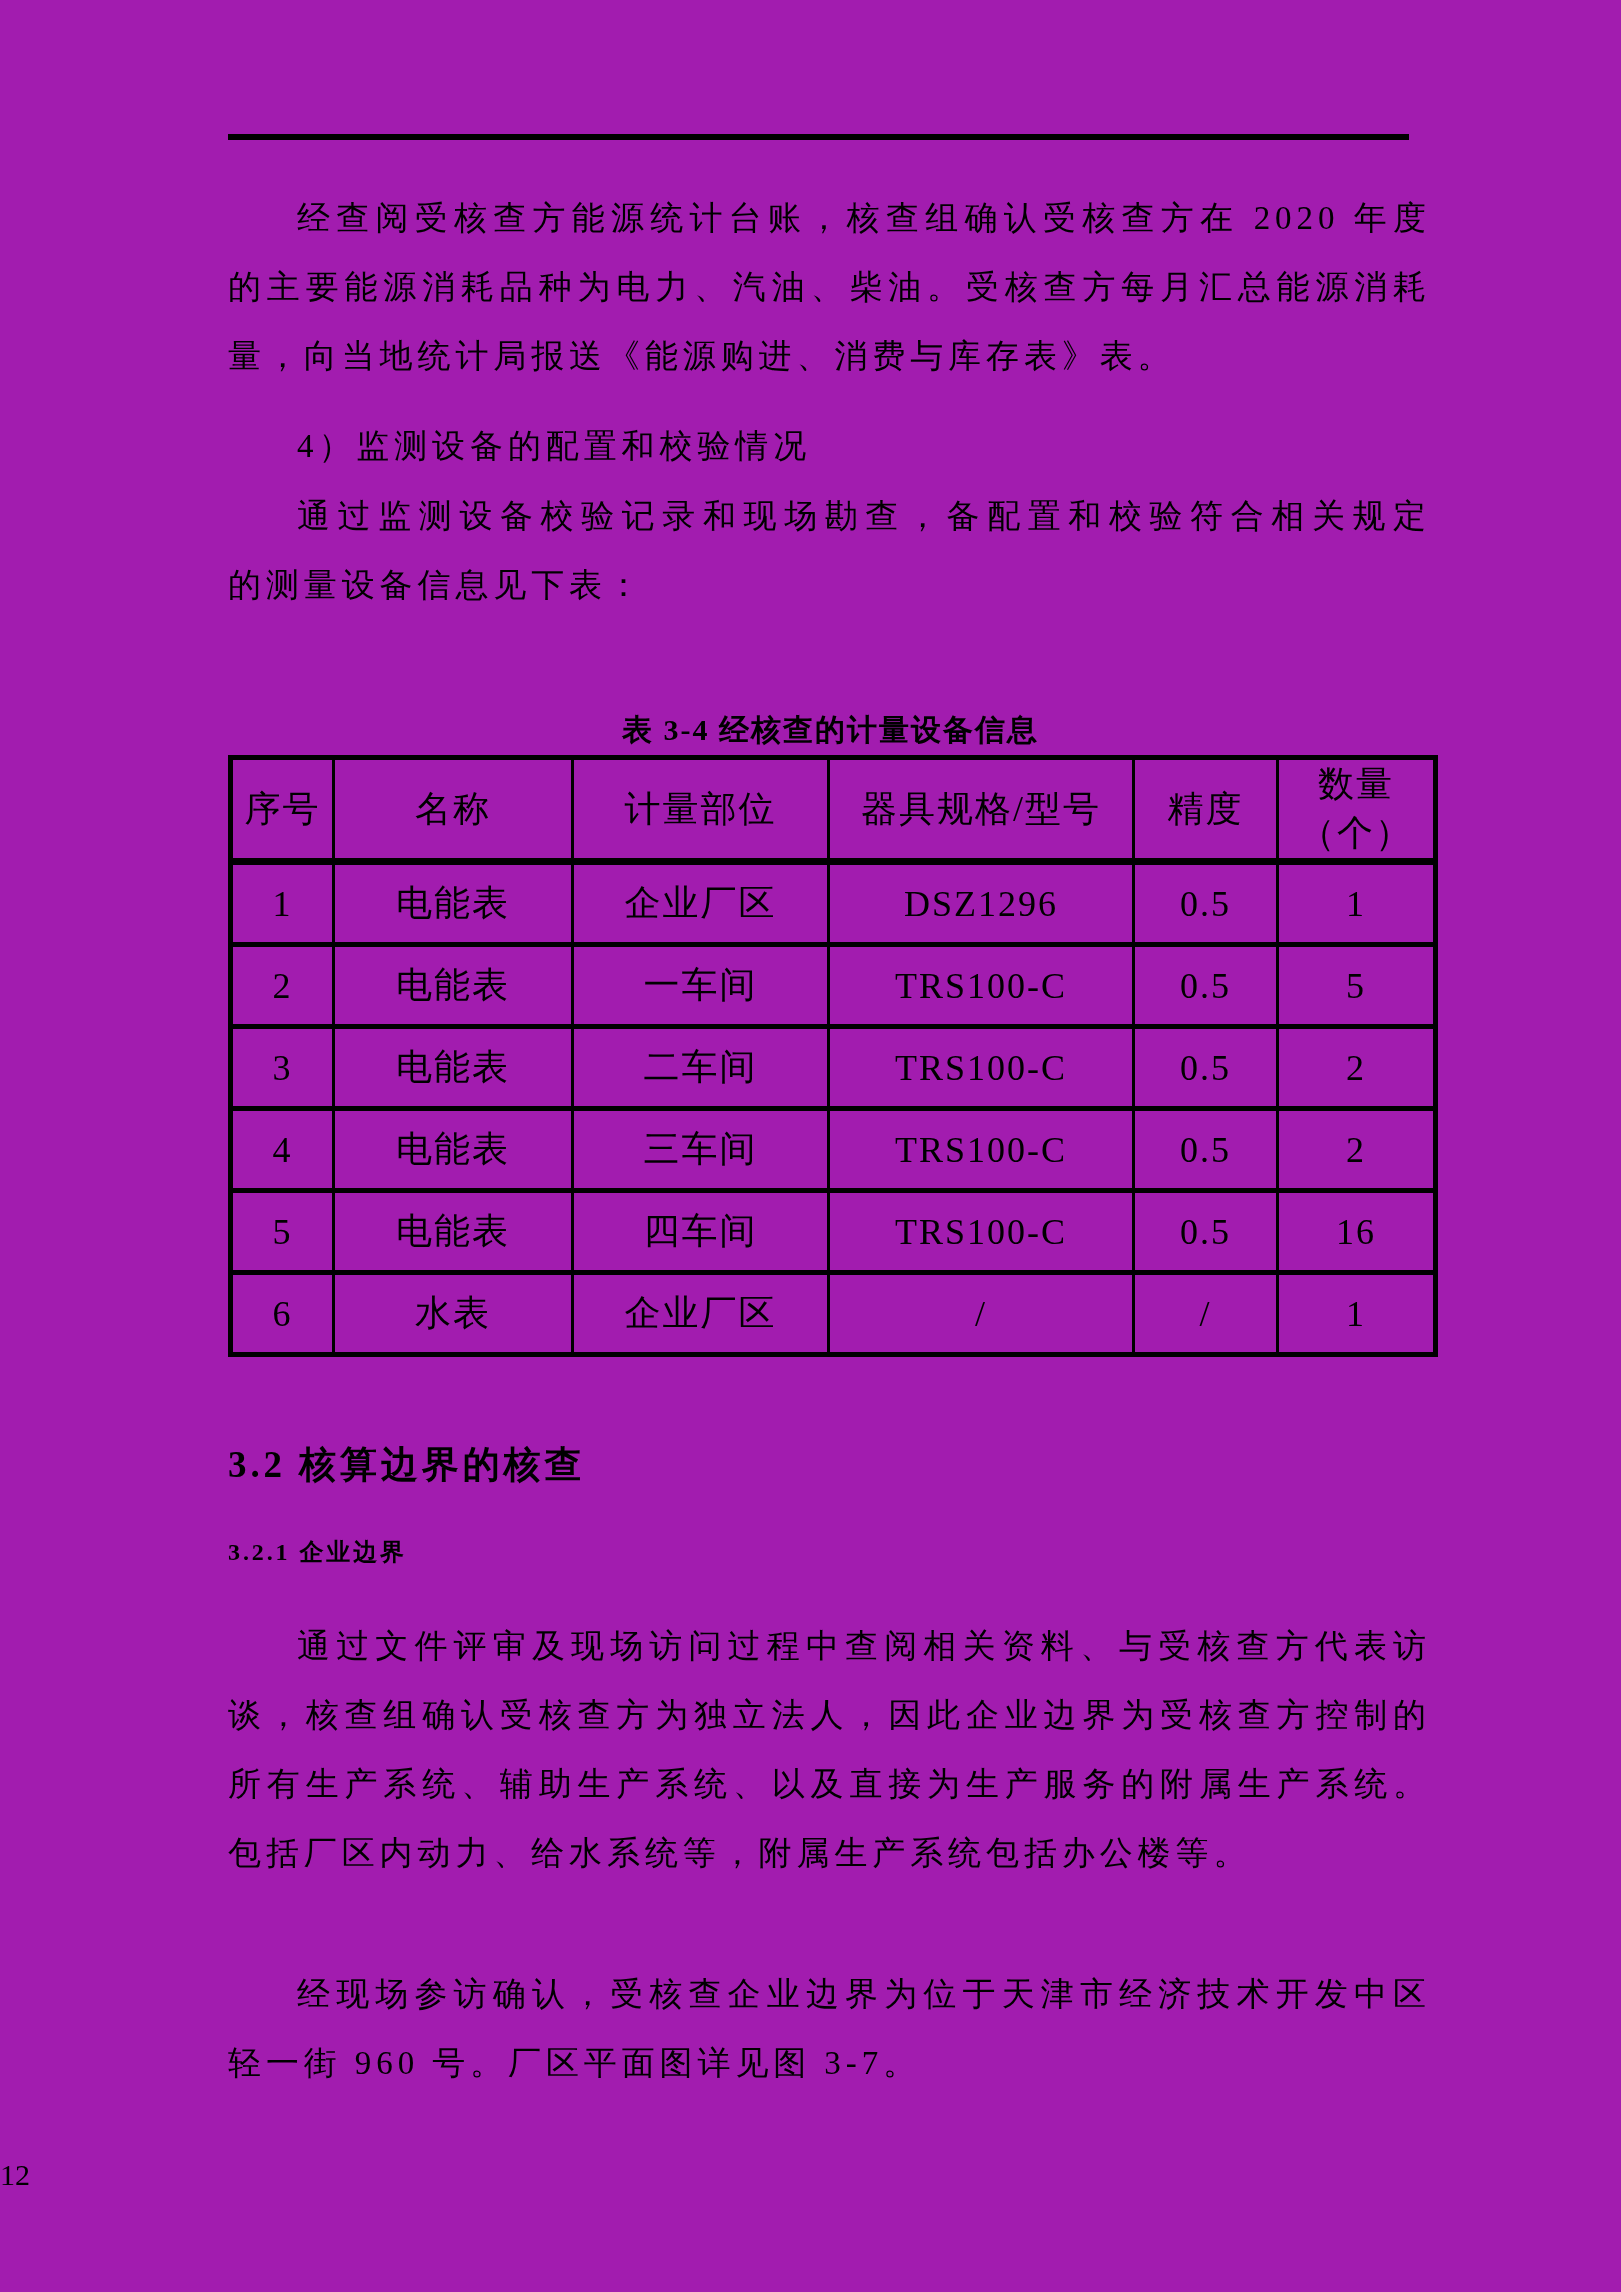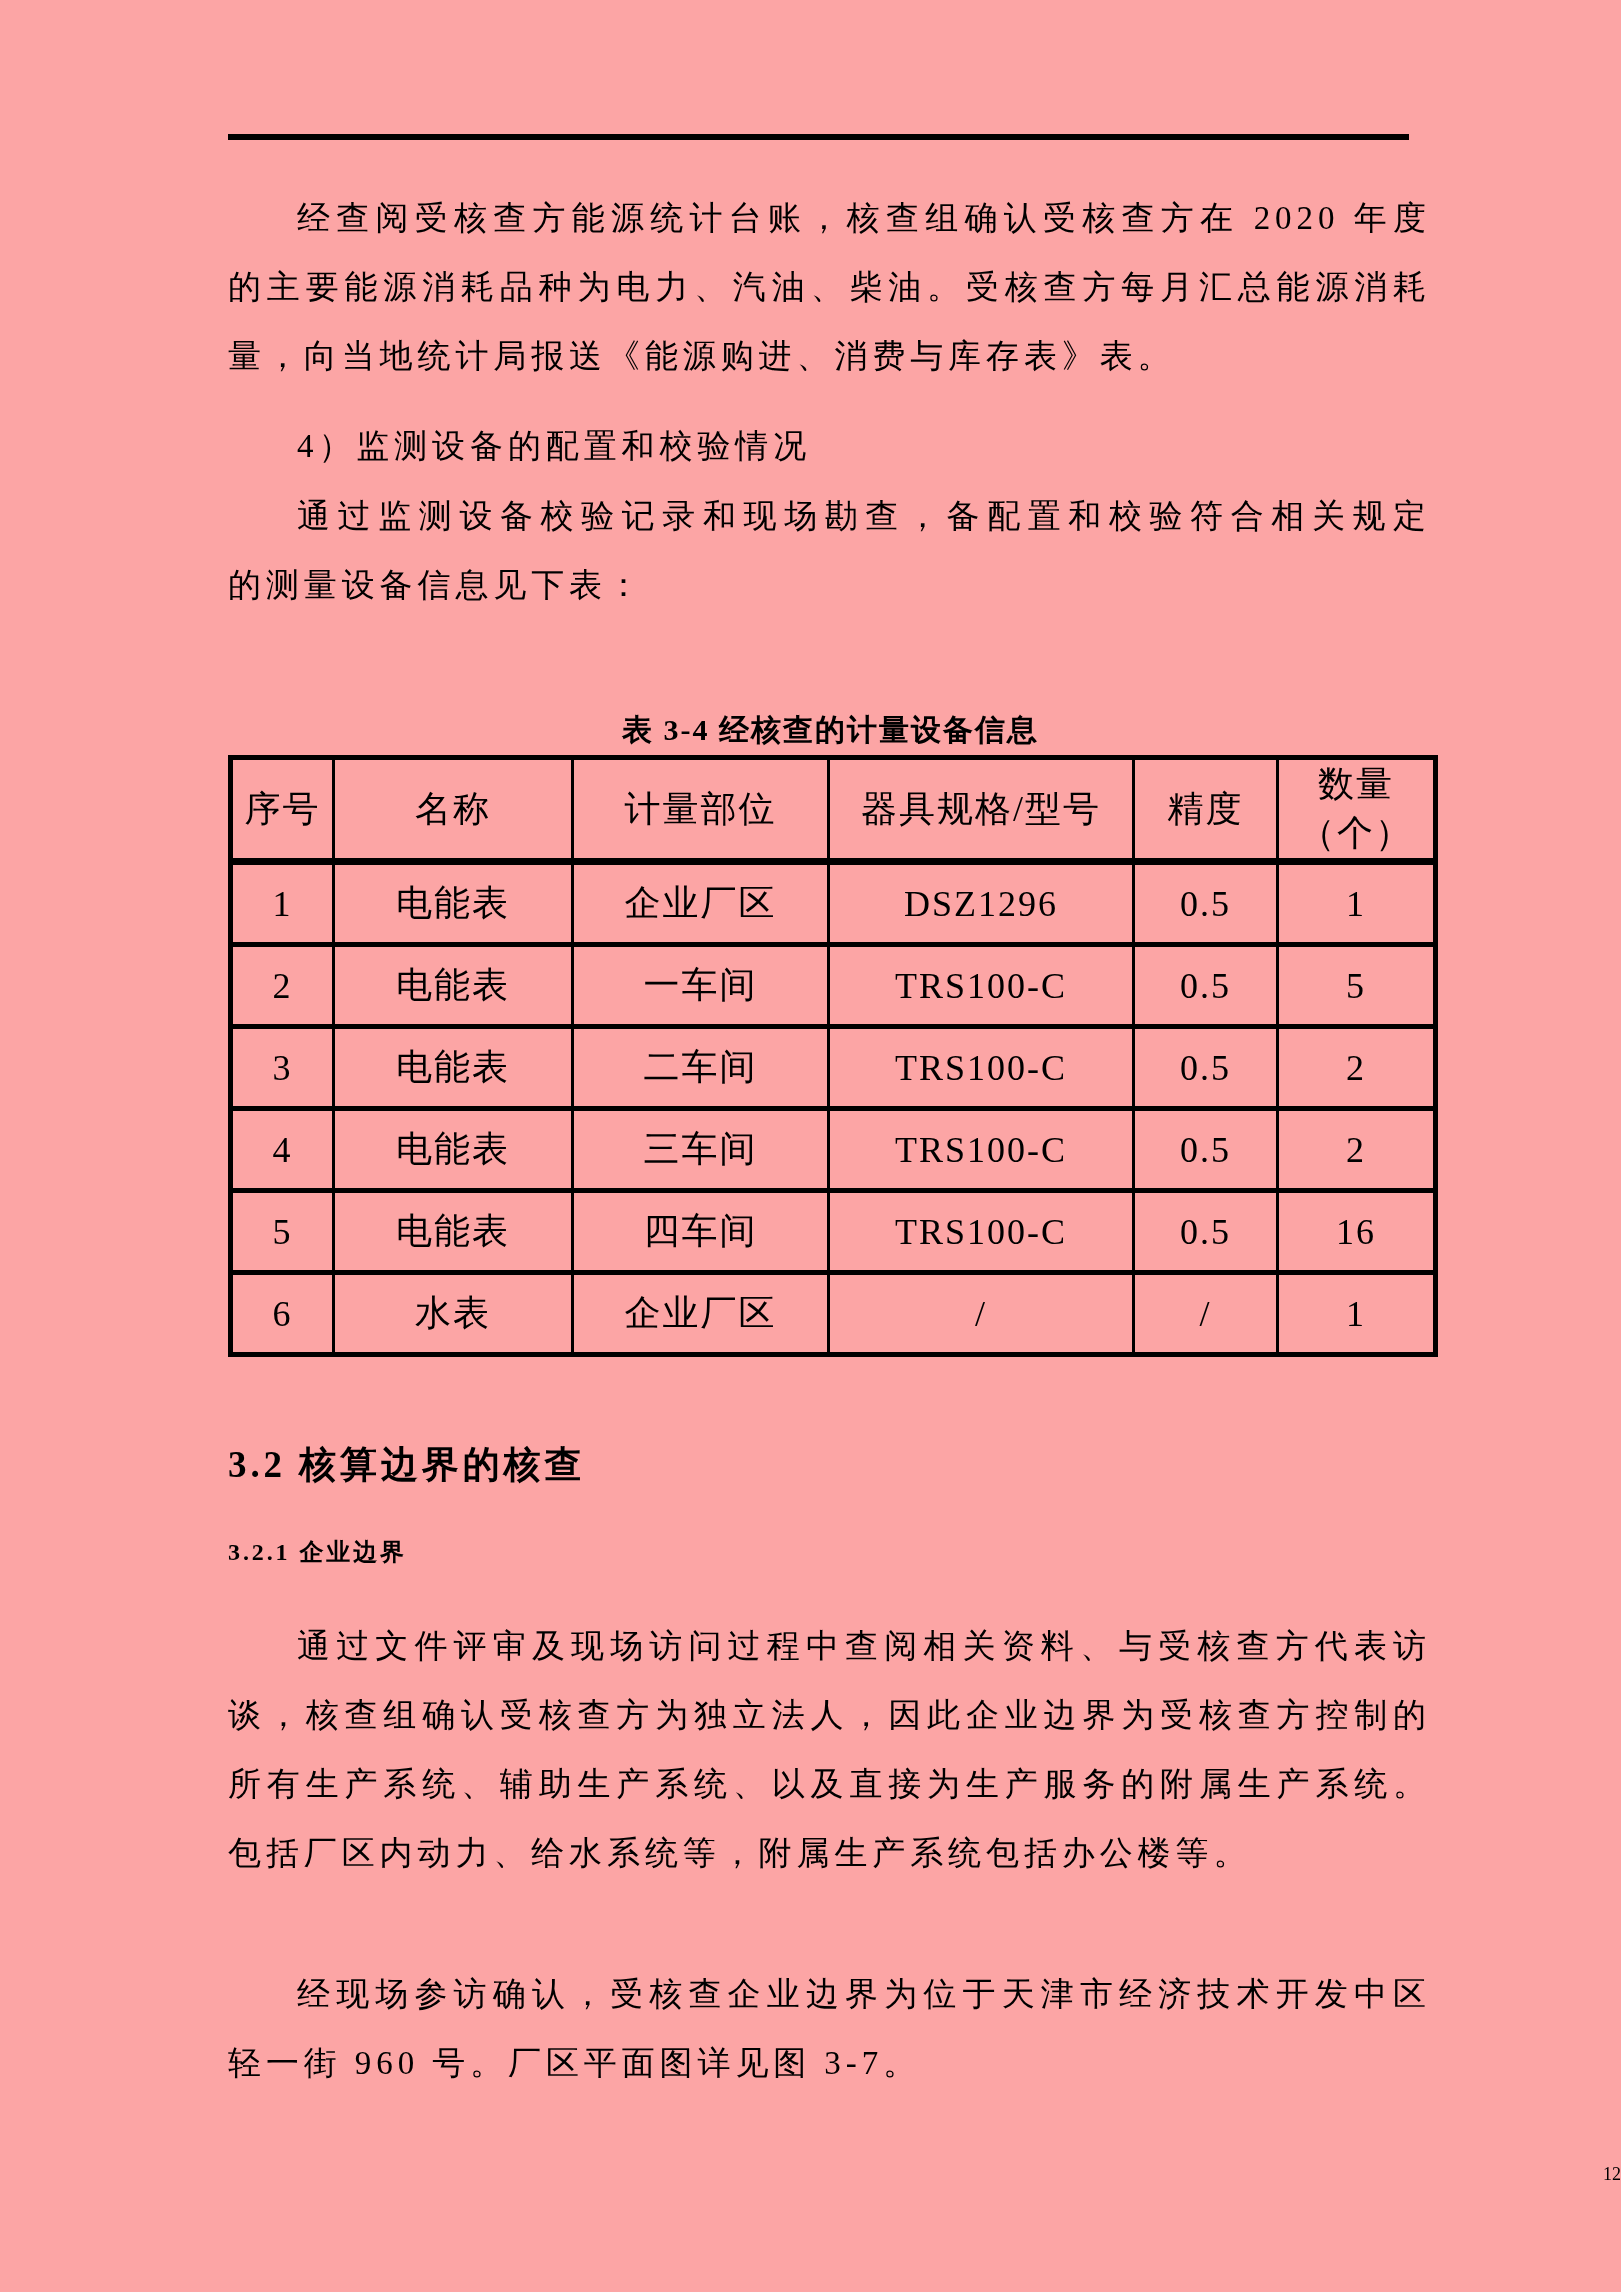--- a/index.html
+++ b/index.html
@@ -1,20 +1,20 @@
 <!DOCTYPE html>
 <html><head>
 <meta charset="utf-8">
 <style>
   html, body { margin: 0; padding: 0; background: #ffffff; }
   .page {
     position: relative;
     width: 1621px;
     height: 2293px;
-    background: #fca5a5;
+    background: #a21caf;
     color: #000000;
     font-family: "Liberation Serif", "DejaVu Serif", serif;
     overflow: hidden;
   }
   .header-rule {
     position: absolute;
     left: 228px;
     top: 134px;
     width: 1181px;
     height: 5.9px;
@@ -77,22 +77,22 @@
     font-size: 24px;
     font-weight: bold;
     letter-spacing: 2.9px;
     line-height: 47px;
   }
   .footer-pagenum {
     position: absolute;
     left: 0;
     top: 2158px;
     width: 1621px;
-    text-align: right;
-    font-size: 18px;
+    text-align: left;
+    font-size: 30px;
     line-height: 33px;
   }
 </style>
 </head>
 <body>
 
 <div class="page">
 
   <div class="header-rule"></div>
 

